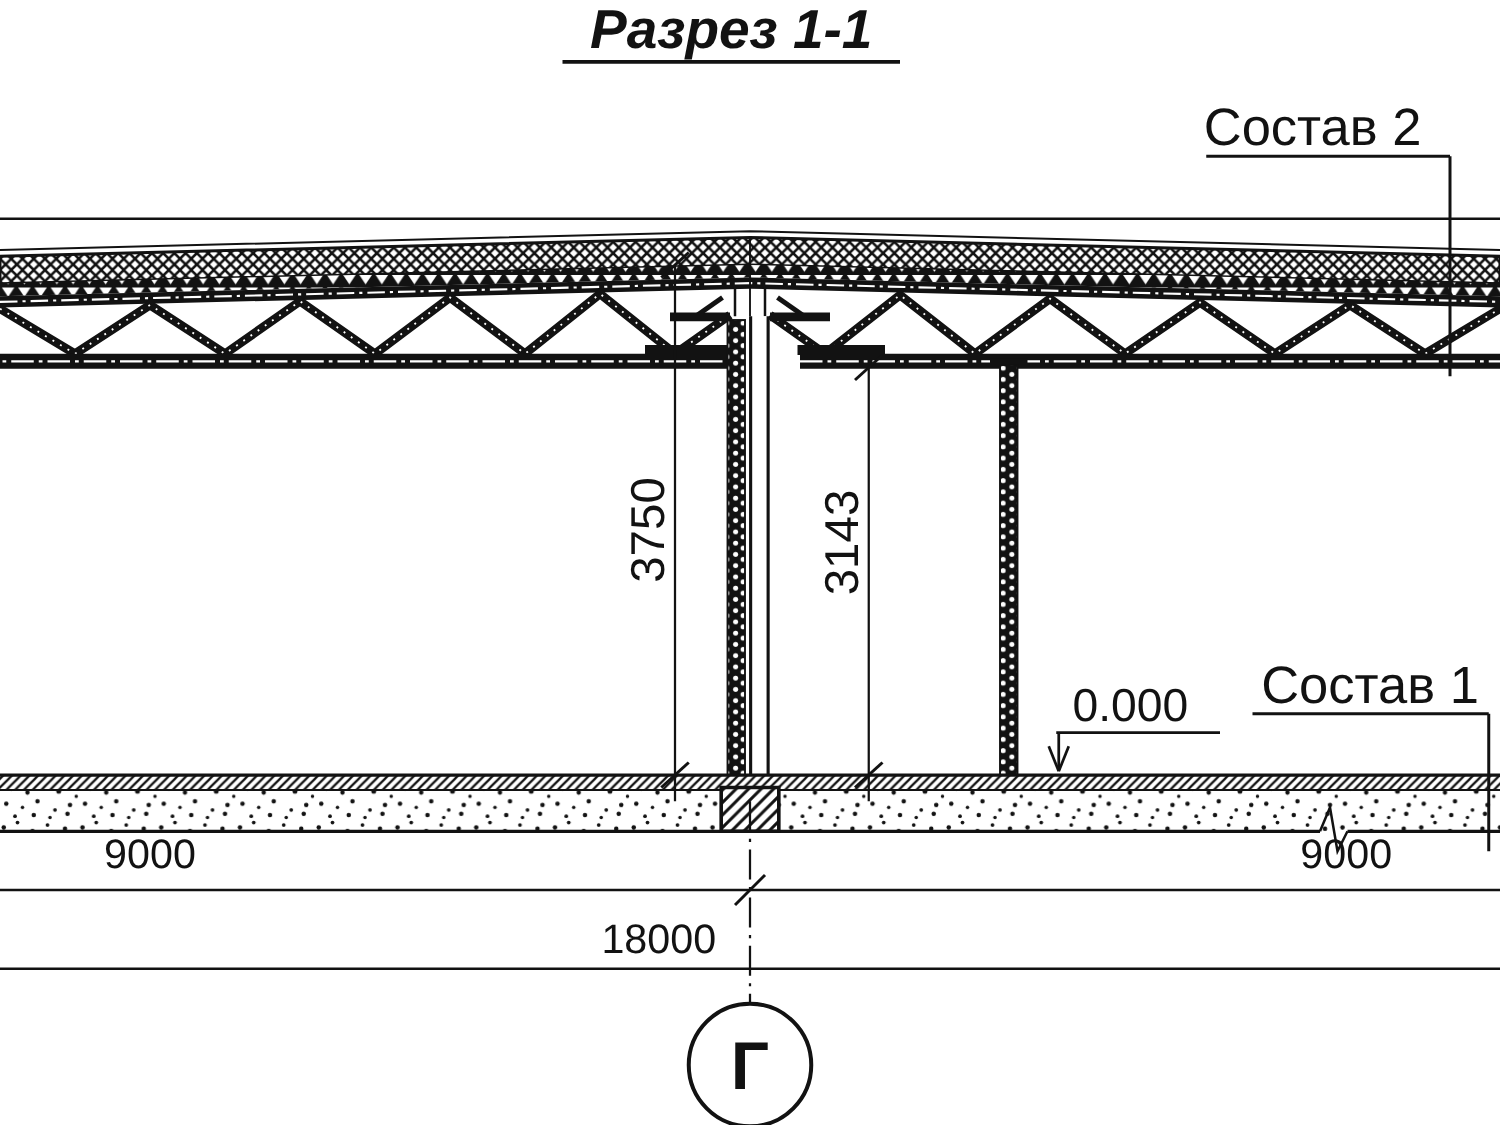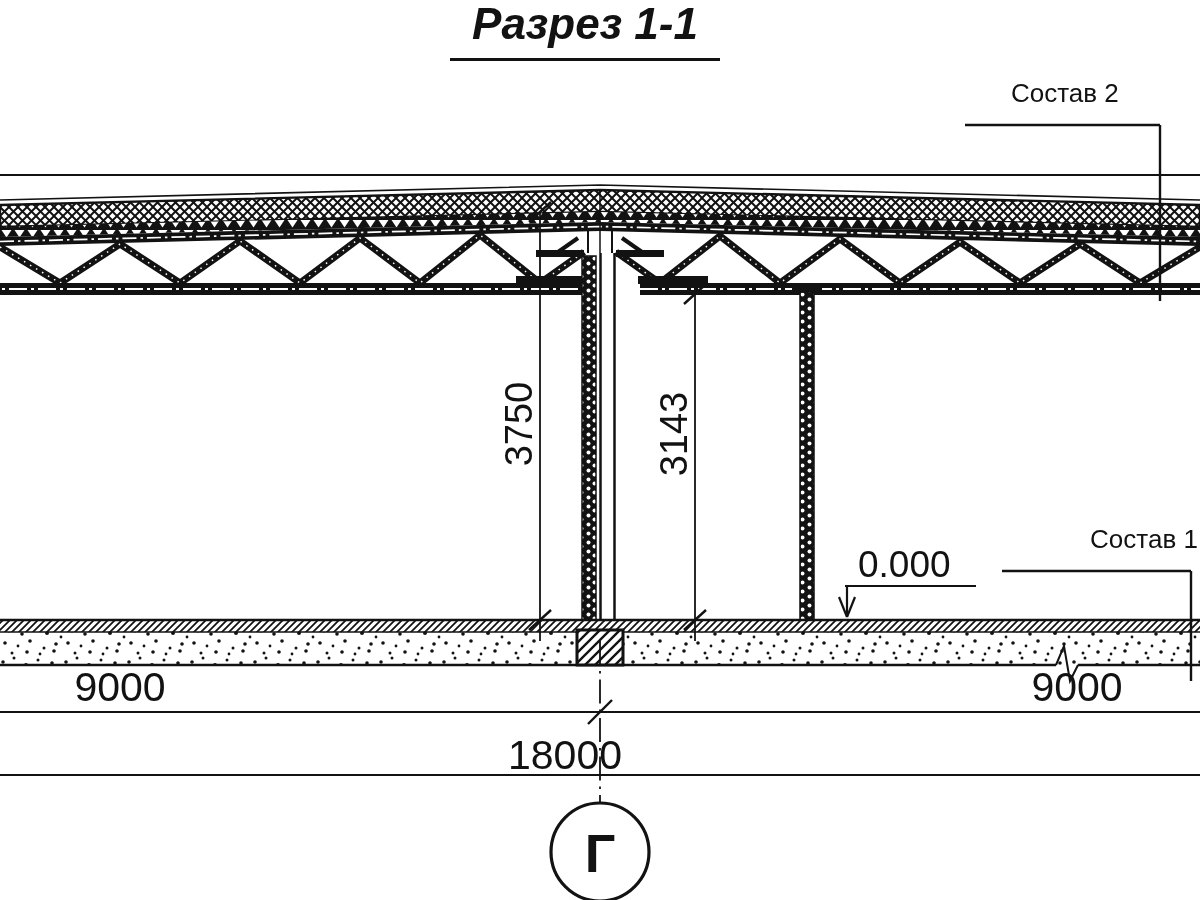--- a/index.html
+++ b/index.html
@@ -1,29 +1,29 @@
 <!DOCTYPE html>
 <html><head>
 <meta charset="utf-8">
 <style>
   html,body{margin:0;padding:0;background:#fff;}
   .canvas{position:relative;width:1200px;height:900px;background:#ffffff;overflow:hidden;
           font-family:"Liberation Sans", sans-serif;color:#121212;}
   svg{position:absolute;left:0;top:0;}
   .lbl{position:absolute;white-space:nowrap;color:#121212;}
   .title{left:450px;top:0px;width:270px;text-align:center;font-size:44px;font-style:italic;
-         font-weight:bold;border-bottom:3px solid #121212;padding-bottom:12px;height:46px;line-height:48px;}
-  .callout{font-size:26px;margin-left:48px;}
+         font-weight:bold;border-bottom:3px solid #121212;padding-bottom:2px;height:46px;line-height:48px;}
+  .callout{font-size:42px;}
   .co-roof{left:963px;top:78px;}
   .co-floor{left:1000px;top:524px;width:192px;text-align:center;}
   .level{left:858px;top:544px;font-size:37px;}
-  .dim{font-size:41px;}
+  .dim{font-size:33px;}
   .d9l{left:40px;top:664px;width:160px;text-align:center;}
   .d9r{left:997px;top:664px;width:160px;text-align:center;}
-  .d18{left:432px;top:732px;width:190px;text-align:right;}
+  .d18{left:432px;top:732px;width:190px;text-align:center;}
   .vdim{position:absolute;width:140px;height:40px;display:flex;align-items:center;justify-content:center;
         transform:rotate(-90deg);font-size:38px;}
   .v3750{left:449px;top:404px;}
   .v3143{left:604px;top:414px;}
   .axisletter{left:560px;top:822px;width:80px;text-align:center;font-size:54px;font-weight:bold;}
 </style>
 </head>
 <body>
 
 <div class="canvas">

